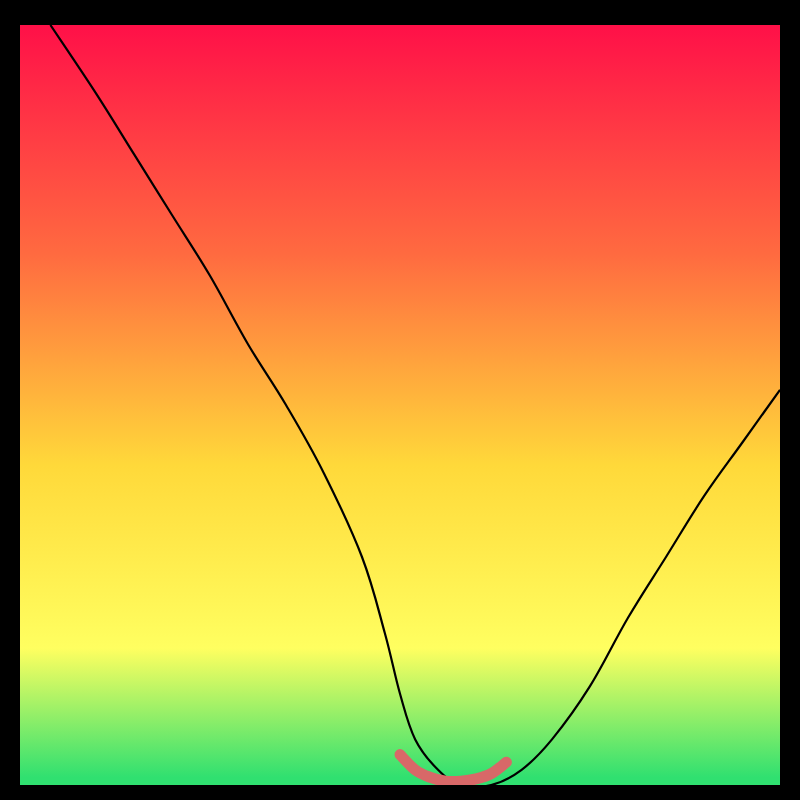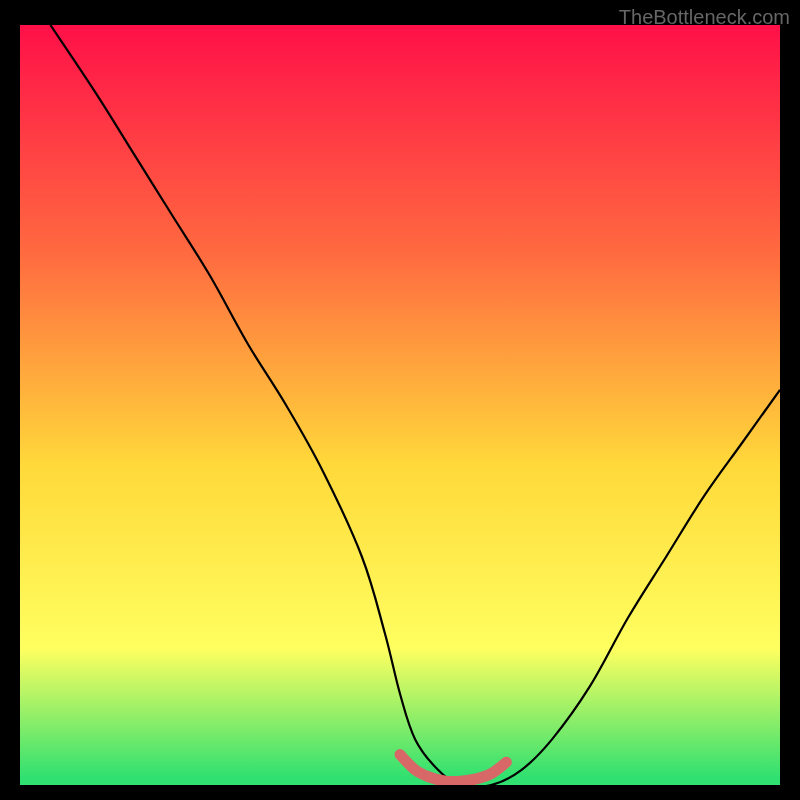--- a/index.html
+++ b/index.html
@@ -26,21 +26,20 @@
     z-index: 10;
   }
   svg {
     display: block;
   }
 </style>
 </head>
 <body>
 
 <div class="container">
-  <div class="watermark">TheBottleneck.com</div>
   <svg width="800" height="800" viewBox="0 0 800 800">
     <defs>
       <linearGradient id="bg-grad" x1="0" y1="0" x2="0" y2="1">
         <stop id="g-top" offset="0%" stop-color="#ff1048"></stop>
         <stop id="g-mu" offset="30%" stop-color="#ff6a40"></stop>
         <stop id="g-mid" offset="58%" stop-color="#ffd93a"></stop>
         <stop id="g-ml" offset="82%" stop-color="#ffff60"></stop>
         <stop id="g-bot" offset="99%" stop-color="#30e070"></stop>
       </linearGradient>
       <clipPath id="plot-clip">

